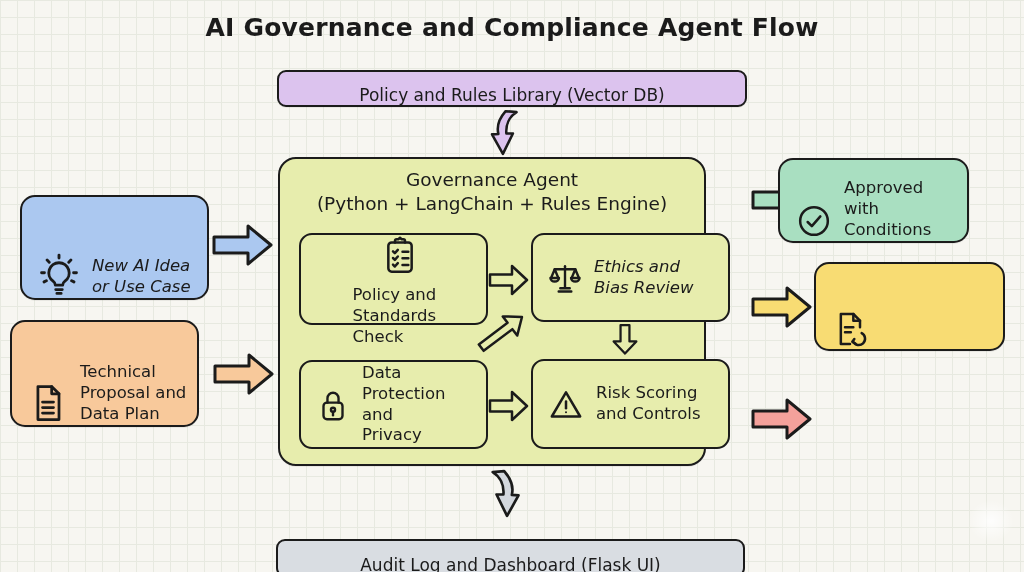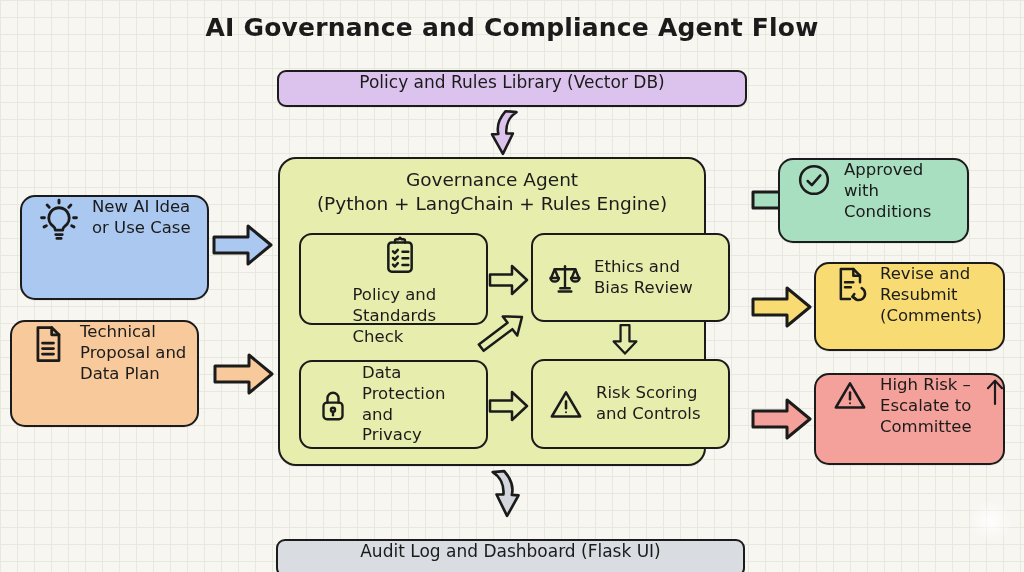--- a/index.html
+++ b/index.html
@@ -12,21 +12,21 @@
     background-size:17px 17px;
     font-family:"DejaVu Sans","Liberation Sans",sans-serif;
     color:#1b1b1b;
   }
   .title {
     position:absolute; top:13px; left:0; right:0;
     text-align:center; font-size:25px; font-weight:bold; letter-spacing:.2px;
   }
   .node {
     position:absolute; box-sizing:border-box;
-    border:2.6px solid #1b1b1b; display:flex; align-items:flex-start;
+    border:2.6px solid #1b1b1b; display:flex; align-items:flex-end;
     box-shadow:0 1px 0 rgba(0,0,0,.06);
   }
   .bar { border-radius:9px; justify-content:center; font-size:17px; }
   .card { border-radius:15px; gap:10px; padding-left:14px; }
   .label { font-size:16.5px; line-height:1.27; }
 
   
   .policy-bar { left:277px; top:70px;  width:470px; height:37px; background:#dcc3ee; }
   .audit-bar  { left:276px; top:539px; width:469px; height:38px; background:#d9dde2; }
 
@@ -51,21 +51,21 @@
   .mod-tr { left:251px; top:74px;  width:199px; height:89px; }
   .mod-bl { left:19px;  top:201px; width:189px; height:89px; }
   .mod-br { left:251px; top:200px; width:199px; height:90px; }
 
   .abs { position:absolute; }
   .rot90  { transform:rotate(90deg); }
   .rot-37 { transform:rotate(-37deg); }
   .flipx  { transform:scaleX(-1); }
   svg { display:block; }
 
-  .w100{max-width:100px;} .w95{max-width:97px;} .w105{max-width:108px;}
+  .w100{max-width:100px;font-style:italic;} .w95{max-width:97px;} .w105{max-width:108px;}
   .w112{max-width:116px;} .w92{max-width:95px;}
 
   .smudge { position:absolute; left:968px; top:500px; width:46px; height:42px;
             background:radial-gradient(closest-side, rgba(255,255,255,.85), rgba(255,255,255,0));
             pointer-events:none; }
 </style>
 </head>
 <body>
 
 <div class="canvas">
@@ -223,39 +223,22 @@
   <div class="node card revise-box">
     <span>
       <svg width="40" height="40" viewBox="0 0 24 24" fill="none" stroke="#1b1b1b" stroke-width="1.5" stroke-linecap="round" stroke-linejoin="round">
         <path d="M18 11 V7 l-4-4 H6.5 V21 H12"></path>
         <path d="M14 3 v4 h4"></path>
         <path d="M9 11 h5 M9 14 h3.5"></path>
         <path d="M19 14.5 a3.8 3.8 0 1 1 -5.2 5"></path>
         <path d="M14.6 18 l-1.2 1.7 1.9 1"></path>
       </svg>
     </span>
-    <span class="label w100">Revise and Resubmit (Comments)</span>
-  </div>
-
-  <div class="node card risk-box">
-    <span>
-      <svg width="40" height="40" viewBox="0 0 24 24" fill="none" stroke="#1b1b1b" stroke-width="1.5" stroke-linecap="round" stroke-linejoin="round">
-        <path d="M12 5 L20.5 19.5 H3.5 Z"></path>
-        <path d="M12 10.5 v4"></path>
-        <circle cx="12" cy="17" r="0.6" fill="#1b1b1b" stroke="none"></circle>
-      </svg>
-    </span>
-    <span class="label w95">High Risk – Escalate to Committee</span>
-    <span>
-      <svg width="26" height="34" viewBox="0 0 24 30" fill="none" stroke="#1b1b1b" stroke-width="2" stroke-linecap="round" stroke-linejoin="round">
-        <path d="M12 26 V5"></path>
-        <path d="M5.5 11.5 L12 4.5 L18.5 11.5"></path>
-      </svg>
-    </span>
-  </div>
+  </div>
+
 
   <div class="abs flipx" style="left:487px; top:466px;">
     <svg width="42" height="56" viewBox="0 0 44 52">
       <path d="M 26 2 C 19 10, 16 19, 18 27 L 11 27.5 L 23 49 L 34 26.5 L 26.8 26.5 C 26 17, 30 8, 38 3 Z" fill="#d3d7dd" stroke="#1b1b1b" stroke-width="2.8" stroke-linejoin="round"></path>
     </svg>
   </div>
 
   <div class="node bar audit-bar">
     <span>Audit Log and Dashboard (Flask UI)</span>
   </div>

